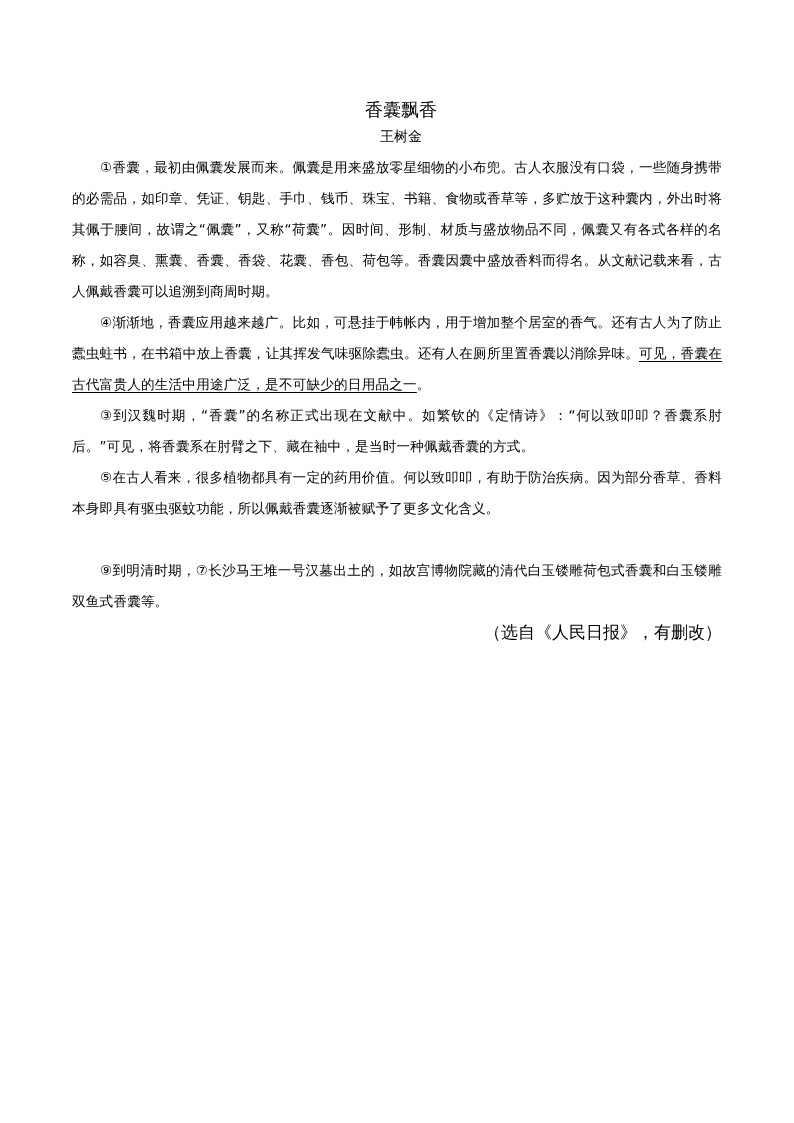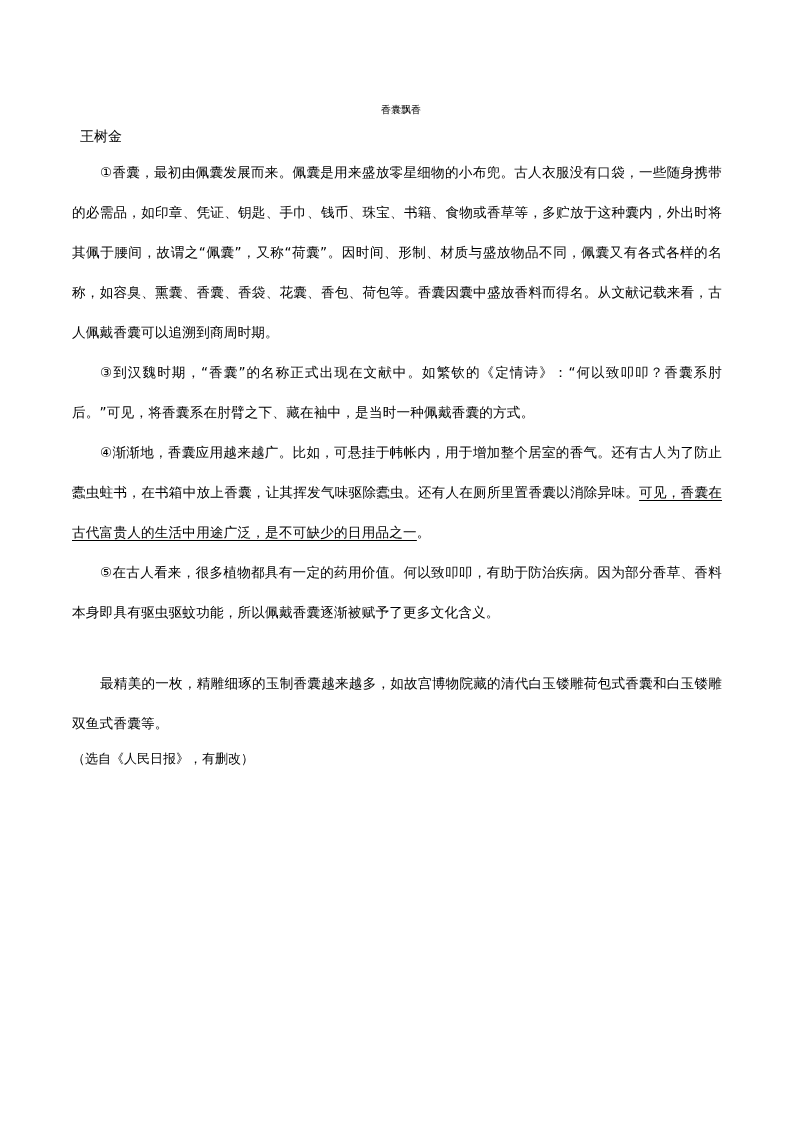--- a/index.html
+++ b/index.html
@@ -2,39 +2,39 @@
 <html><head>
   <meta charset="utf-8">
   <style>
     html, body { margin: 0; padding: 0; background: #ffffff; }
     body {
       width: 794px; height: 1123px; position: relative; overflow: hidden;
       font-family: "DejaVu Sans", "Liberation Sans", sans-serif;
       color: #000;
     }
     .page { position: absolute; left: 72px; top: 100px; width: 650px; }
-    .title { text-align: center; font-size: 10px; line-height: 20px; height: 26px; margin-left: 8px; }
-    .author { text-align: left; font-size: 14px; line-height: 20px; height: 26px; margin-left: 8px; }
+    .title { text-align: center; font-size: 18px; line-height: 20px; height: 26px; margin-left: 8px; }
+    .author { text-align: center; font-size: 14px; line-height: 20px; height: 26px; margin-left: 8px; }
     .para {
-      font-size: 13.6px; line-height: 40px; text-indent: 28px;
+      font-size: 13.6px; line-height: 31px; text-indent: 28px;
       text-align: justify; letter-spacing: 0.2px; margin: 0;
     }
     .para.wide { width: 688px; }
     .gap { height: 31px; }
     .underline { text-decoration: underline; text-underline-offset: 3px; }
-    .source { text-align: left; font-size: 13px; line-height: 31px; margin-top: 0px; }
+    .source { text-align: right; font-size: 17px; line-height: 31px; margin-top: 0px; }
   </style>
 </head>
 <body>
 
 <div class="page">
   <div class="title">香囊飘香</div>
   <div class="author">王树金</div>
 
   <p class="para">①香囊，最初由佩囊发展而来。佩囊是用来盛放零星细物的小布兜。古人衣服没有口袋，一些随身携带的必需品，如印章、凭证、钥匙、手巾、钱币、珠宝、书籍、食物或香草等，多贮放于这种囊内，外出时将其佩于腰间，故谓之“佩囊”，又称“荷囊”。因时间、形制、材质与盛放物品不同，佩囊又有各式各样的名称，如容臭、熏囊、香囊、香袋、花囊、香包、荷包等。香囊因囊中盛放香料而得名。从文献记载来看，古人佩戴香囊可以追溯到商周时期。</p>
+  <p class="para"><span>④渐渐地，香囊应用越来越广。比如，可悬挂于帏帐内，用于增加整个居室的香气。还有古人为了防止蠹虫蛀书，在书箱中放上香囊，让其挥发气味驱除蠹虫。还有人在厕所里置香囊以消除异味。</span><span class="underline">可见，香囊在古代富贵人的生活中用途广泛，是不可缺少的日用品之一</span><span>。</span></p>
   <p class="para">③到汉魏时期，“香囊”的名称正式出现在文献中。如繁钦的《定情诗》：“何以致叩叩？香囊系肘后。”可见，将香囊系在肘臂之下、藏在袖中，是当时一种佩戴香囊的方式。</p>
-  <p class="para"><span>④渐渐地，香囊应用越来越广。比如，可悬挂于帏帐内，用于增加整个居室的香气。还有古人为了防止蠹虫蛀书，在书箱中放上香囊，让其挥发气味驱除蠹虫。还有人在厕所里置香囊以消除异味。</span><span class="underline">可见，香囊在古代富贵人的生活中用途广泛，是不可缺少的日用品之一</span><span>。</span></p>
   <p class="para">⑤在古人看来，很多植物都具有一定的药用价值。何以致叩叩，有助于防治疾病。因为部分香草、香料本身即具有驱虫驱蚊功能，所以佩戴香囊逐渐被赋予了更多文化含义。</p>
   <div class="gap"></div>
-  <p class="para">最精美的一枚，精雕细琢的玉制香囊越来越多，如故宫博物院藏的清代白玉镂雕荷包式香囊和白玉镂雕双鱼式香囊等。</p>
+  <p class="para">⑨到明清时期，⑦长沙马王堆一号汉墓出土的，如故宫博物院藏的清代白玉镂雕荷包式香囊和白玉镂雕双鱼式香囊等。</p>
 
   <div class="source">（选自《人民日报》，有删改）</div>
 </div>
 
 </body></html>

